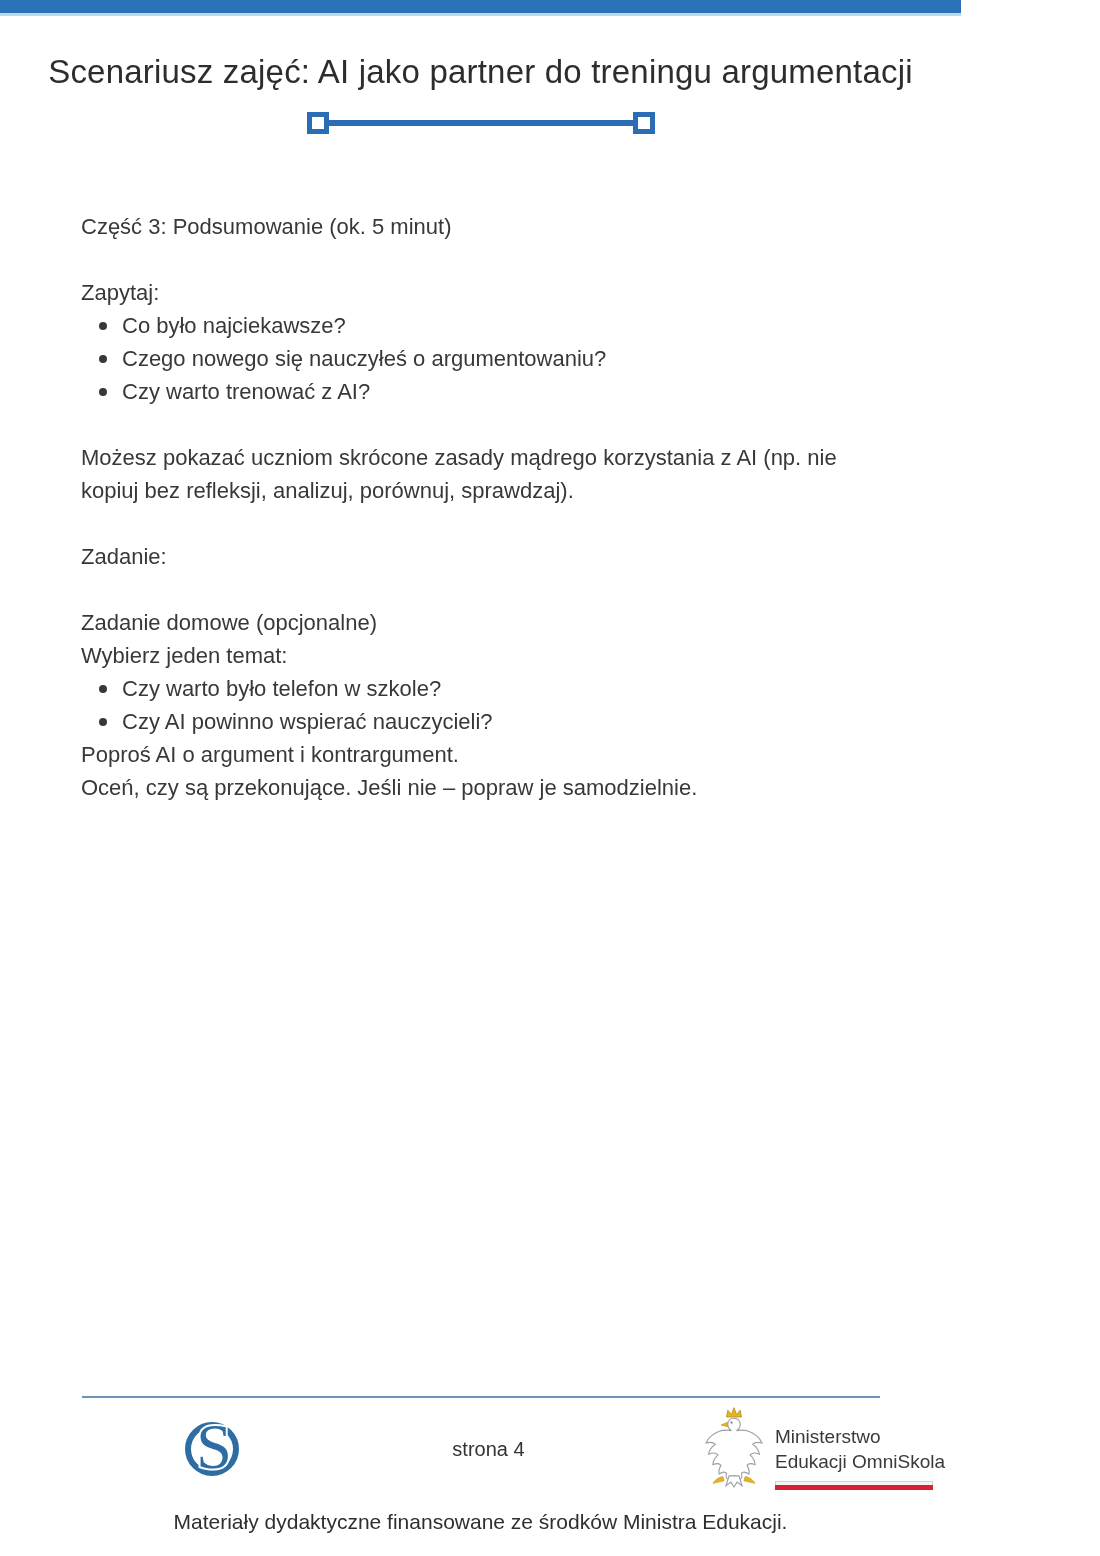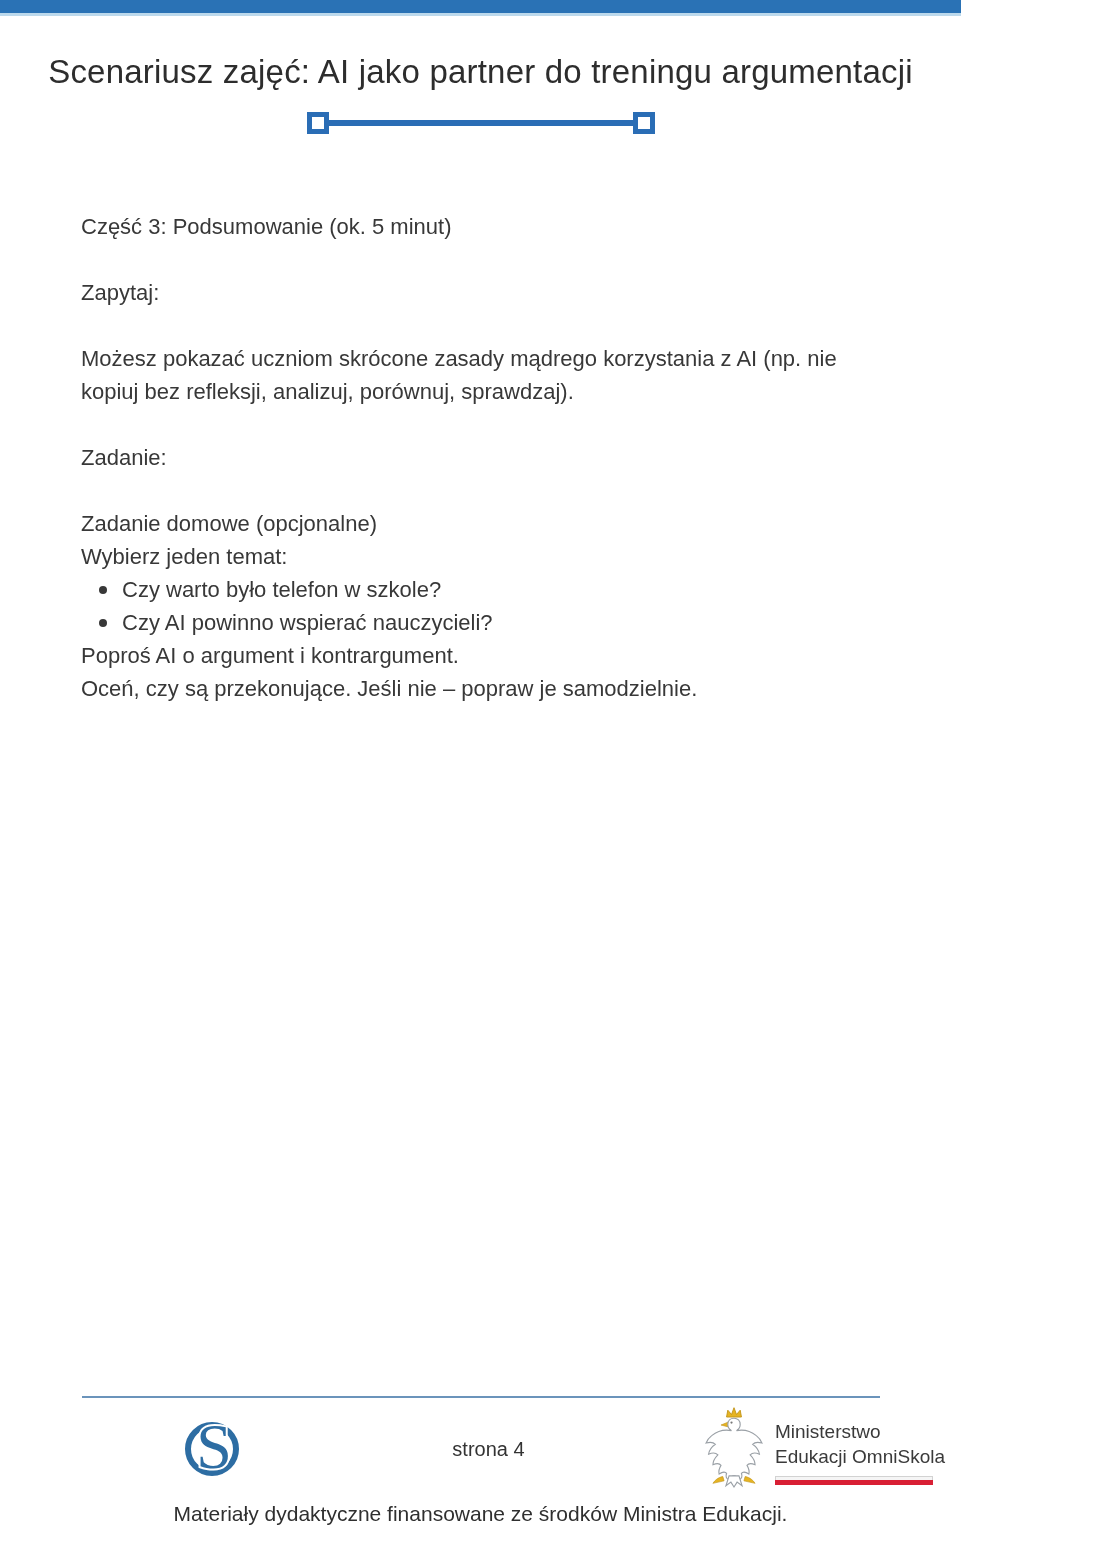--- a/index.html
+++ b/index.html
@@ -118,21 +118,21 @@
     top: 40px;
     text-align: center;
     font-size: 20px;
     color: #333333;
   }
   .ministry-logo {
     position: absolute;
     left: 703px;
     top: 8px;
     display: flex;
-    align-items: center;
+    align-items: flex-end;
     gap: 10px;
   }
   .ministry-right { padding-top: 8px; }
   .ministry-text {
     font-size: 19px;
     line-height: 25px;
     color: #3a3a3a;
   }
   .flagbar {
     margin-top: 7px;
@@ -142,21 +142,21 @@
     height: 4px;
     background: #f5f5f5;
     border: 1px solid #d2d2d2;
     border-bottom: none;
   }
   .flag-red {
     height: 5px;
     background: #d81f34;
   }
   .funding-note {
-    margin-top: 4px;
+    margin-top: 12px;
     text-align: center;
     font-size: 21px;
     color: #2f2f2f;
   }
 </style>
 </head>
 <body>
 
 <div class="page">
 
@@ -167,20 +167,25 @@
   <div class="divider">
     <span class="sq"></span>
     <span class="bar"></span>
     <span class="sq"></span>
   </div>
 
   <div class="content">
     <p class="line">Część 3: Podsumowanie (ok. 5 minut)</p>
 
     <p class="line gap-before">Zapytaj:</p>
+    <ul class="bullets">
+      <li>Co było najciekawsze?</li>
+      <li>Czego nowego się nauczyłeś o argumentowaniu?</li>
+      <li>Czy warto trenować z AI?</li>
+    </ul>
 
     <p class="para gap-before">Możesz pokazać uczniom skrócone zasady mądrego korzystania z AI (np. nie kopiuj bez refleksji, analizuj, porównuj, sprawdzaj).</p>
 
     <p class="line gap-before">Zadanie:</p>
 
     <p class="line gap-before">Zadanie domowe (opcjonalne)</p>
     <p class="line">Wybierz jeden temat:</p>
     <ul class="bullets">
       <li>Czy warto było telefon w szkole?</li>
       <li>Czy AI powinno wspierać nauczycieli?</li>

